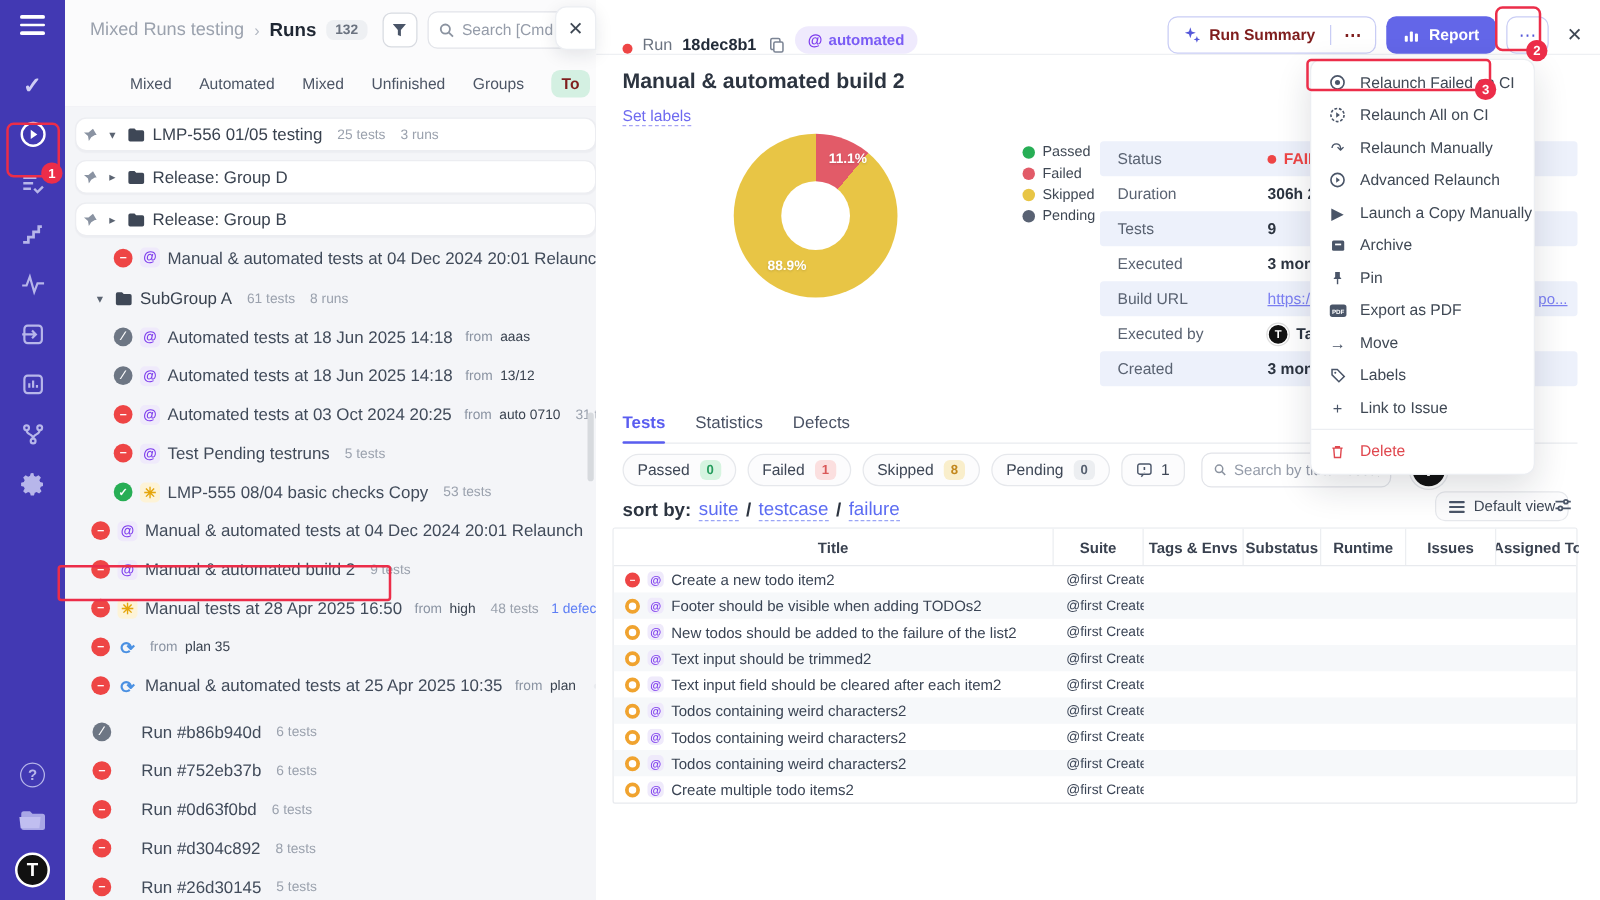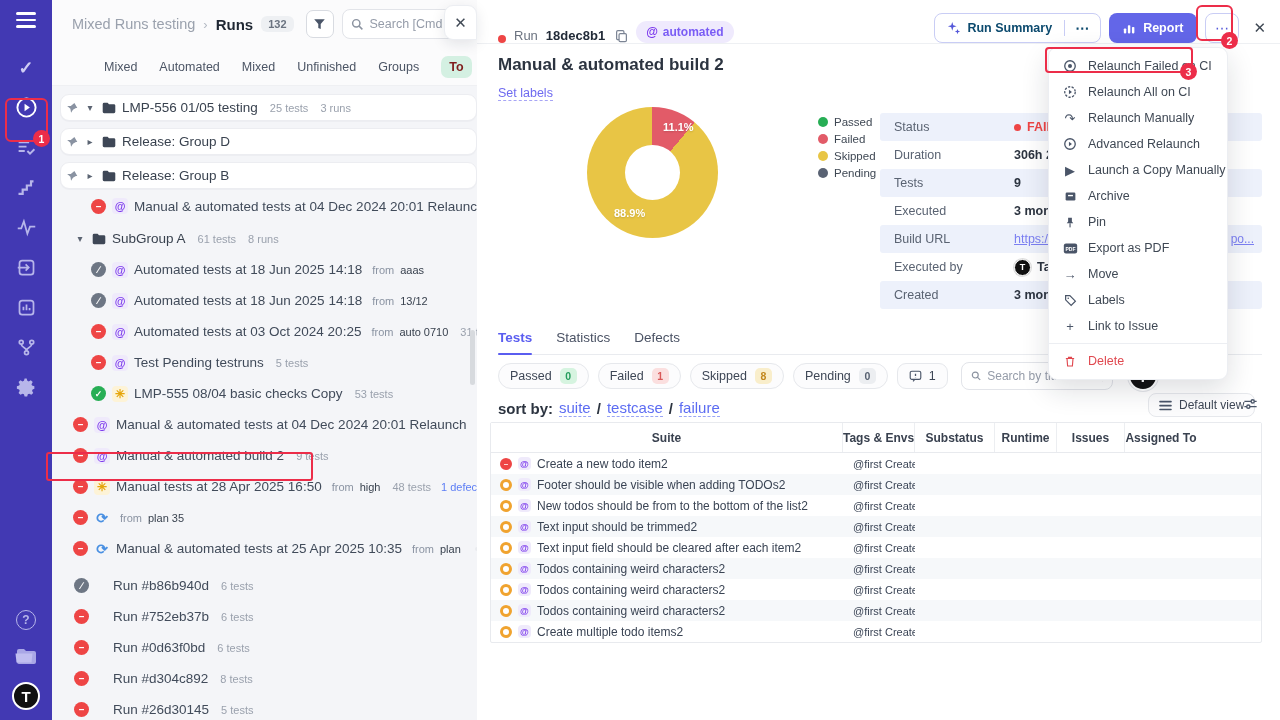--- a/index.html
+++ b/index.html
@@ -64,21 +64,21 @@
   
   .detail{position:absolute;left:477px;top:0;width:803px;height:720px;background:#fff}
   .dp-header{position:absolute;left:0;top:0;width:100%;height:44px;border-bottom:1px solid #eef0f3;display:flex;align-items:flex-end;padding:0 14px 0 21px;gap:8px}
   .run-dot{width:8px;height:8px;border-radius:50%;background:#ee4545;flex:0 0 auto}
   .run-lbl{color:#6b7380;font-size:13px}
   .run-id{color:#222b38;font-size:13px;font-weight:bold}
   .copy-ic{color:#7b8494;cursor:pointer;margin-left:2px}
   .type-pill{display:flex;align-items:center;gap:5px;background:#efeafd;border-radius:13px;padding:4px 10px;font-size:12px;color:#7a5cf5;font-weight:bold}
   .type-pill .at{color:#7c3aed;font-weight:bold}
   .dp-actions{margin-left:auto;display:flex;align-items:center;gap:8px}
-  .btn-outline{display:flex;align-items:center;height:30px;border:1px solid #c9cdf5;border-radius:8px;color:#0c4a6e;font-size:12.5px;font-weight:bold;background:#fff;cursor:pointer}
+  .btn-outline{display:flex;align-items:center;height:30px;border:1px solid #c9cdf5;border-radius:8px;color:#7f1d1d;font-size:12.5px;font-weight:bold;background:#fff;cursor:pointer}
   .btn-outline .seg{display:flex;align-items:center;gap:6px;padding:0 12px}
   .btn-outline .seg2{border-left:1px solid #c9cdf5;padding:0 10px;font-size:14px;letter-spacing:1px}
   .btn-report{display:flex;align-items:center;gap:7px;height:30px;background:#6366e8;color:#fff;border-radius:8px;padding:0 14px;font-size:12.5px;font-weight:bold;cursor:pointer}
   .btn-more{width:34px;height:30px;border:1px solid #c9cdf5;border-radius:8px;color:#5558d9;display:flex;align-items:center;justify-content:center;font-size:14px;letter-spacing:1px;background:#fff;cursor:pointer}
   .dp-close{color:#3f4854;font-size:15px;margin-left:6px;cursor:pointer}
   .dp-title{position:absolute;left:21px;top:55px;font-size:17px;font-weight:bold;color:#2c3440}
   .dp-setlabels{position:absolute;left:21px;top:86px;font-size:12.5px;color:#6e6af0;border-bottom:1px dashed #a7a5f5;cursor:pointer}
 
   
   .donut{position:absolute;left:110px;top:107px;width:131px;height:131px;border-radius:50%;background:conic-gradient(#e25b68 0deg 40deg,#e8c545 40deg 360deg)}
@@ -593,20 +593,21 @@
   <span class="sliders">
     <svg width="15" height="14" viewBox="0 0 16 16" fill="none" stroke="#4a5568" stroke-width="1.6">
         <path d="M1 5h14M1 11h14"></path>
         <circle cx="10.5" cy="5" r="1.8" fill="#fff"></circle>
         <circle cx="5.5" cy="11" r="1.8" fill="#fff"></circle>
       </svg>
   </span>
 
   <div class="ttable">
     <div class="thead">
+      <div>Title</div>
       <div>Suite</div>
       <div>Tags &amp; Envs</div>
       <div>Substatus</div>
       <div>Runtime</div>
       <div>Issues</div>
       <div>Assigned To</div>
     </div>
     <div class="trow">
       <div class="tcell-title">
           <span class="tst tst-failed">–</span>
@@ -630,21 +631,21 @@
         <div></div>
         <div></div>
         <div></div>
         <div></div>
         <div></div>
     </div>
     <div class="trow">
       <div class="tcell-title">
           <span class="tst tst-skipped"></span>
           <span class="tat">@</span>
-          <span>New todos should be from to the bottom of the list2</span>
+          <span>New todos should be added to the failure of the list2</span>
         </div>
       <div class="tcell-suite">@first Create ...</div>
         <div></div>
         <div></div>
         <div></div>
         <div></div>
         <div></div>
     </div>
     <div class="trow">
       <div class="tcell-title">

